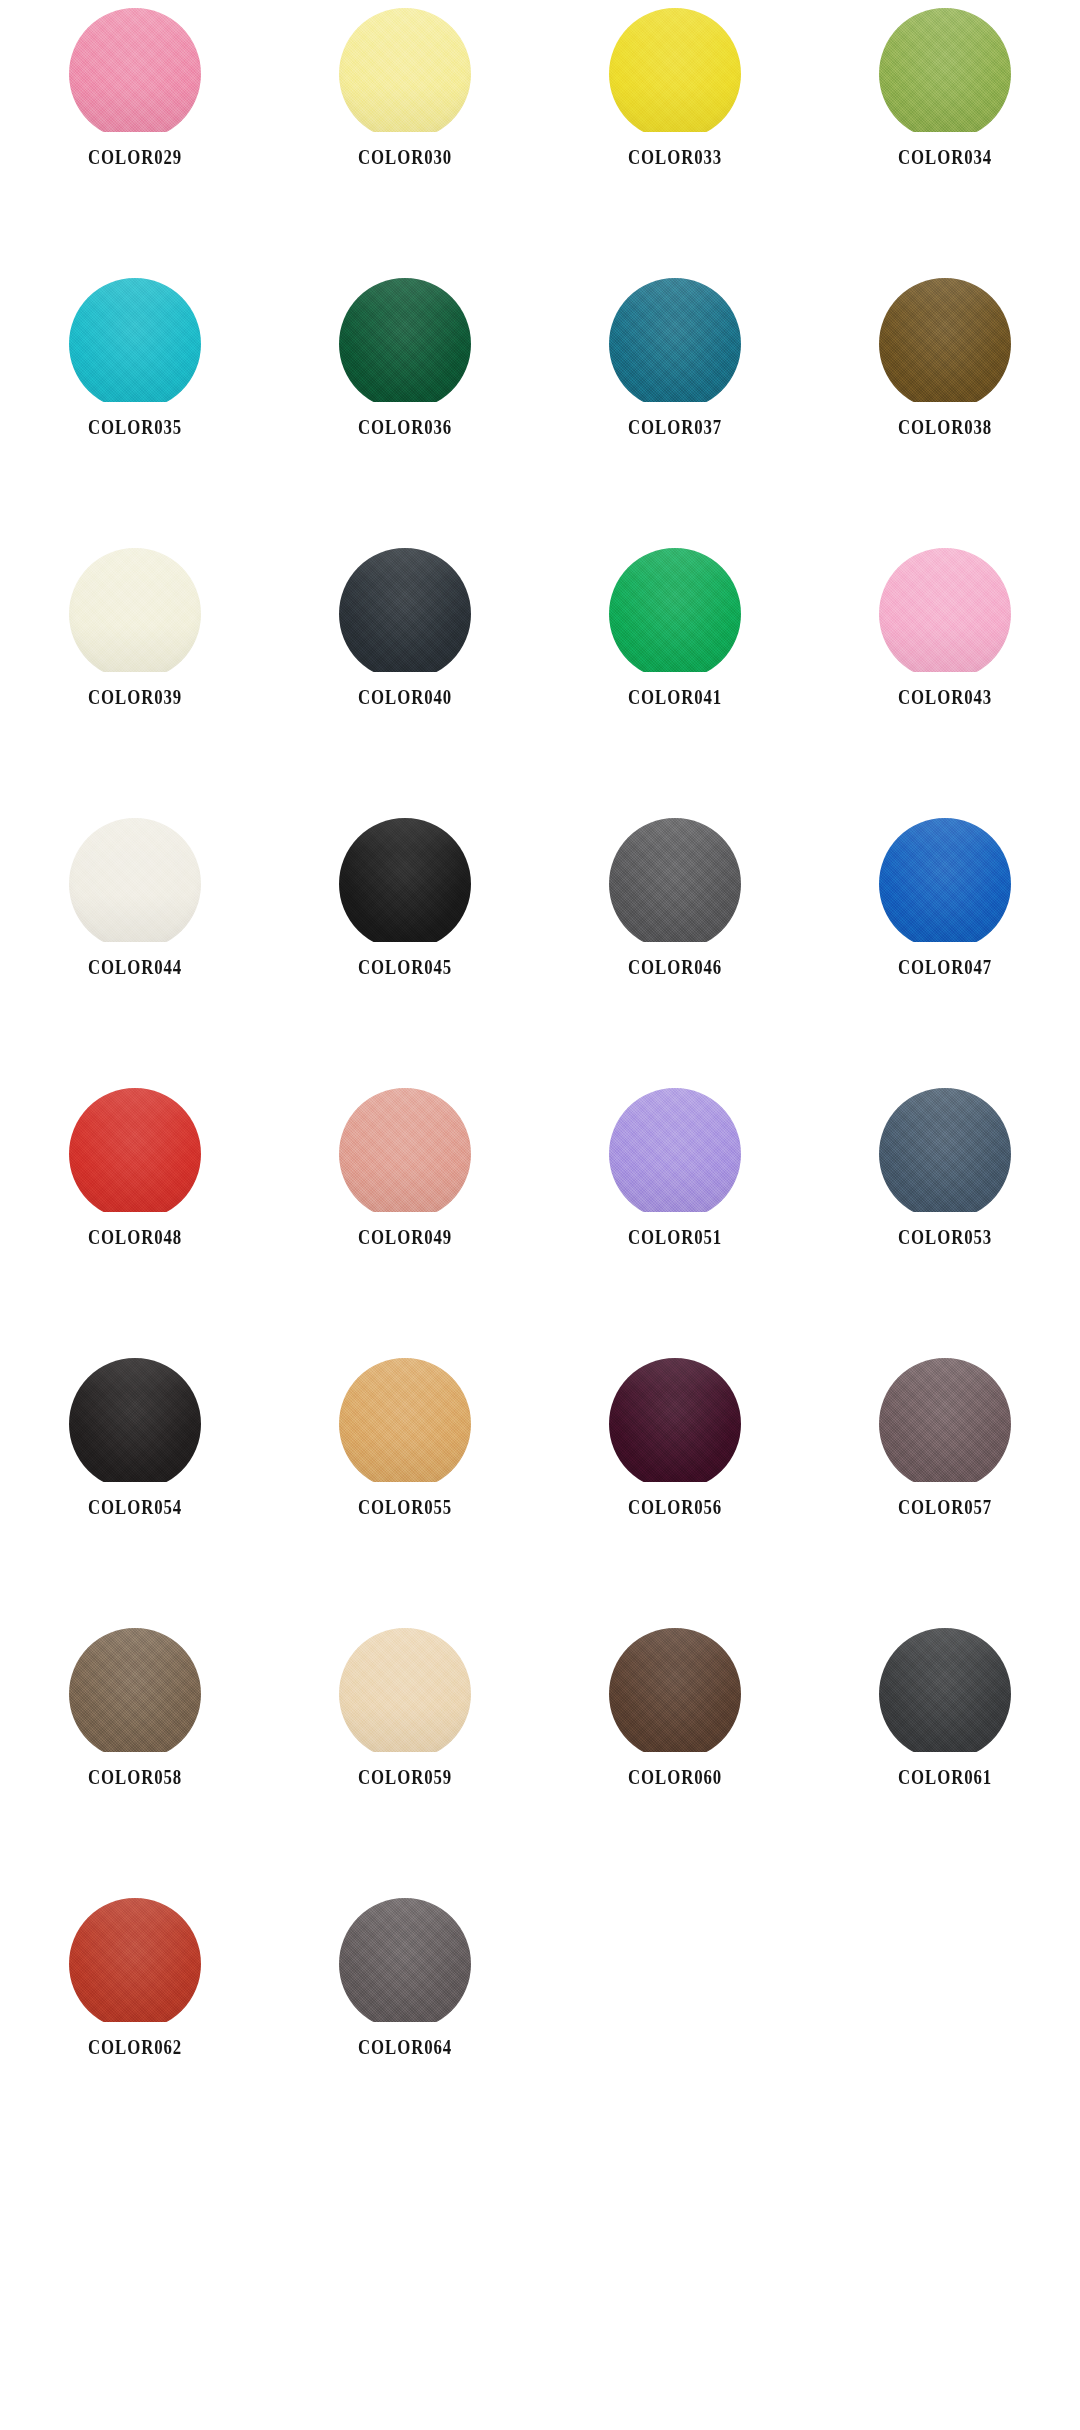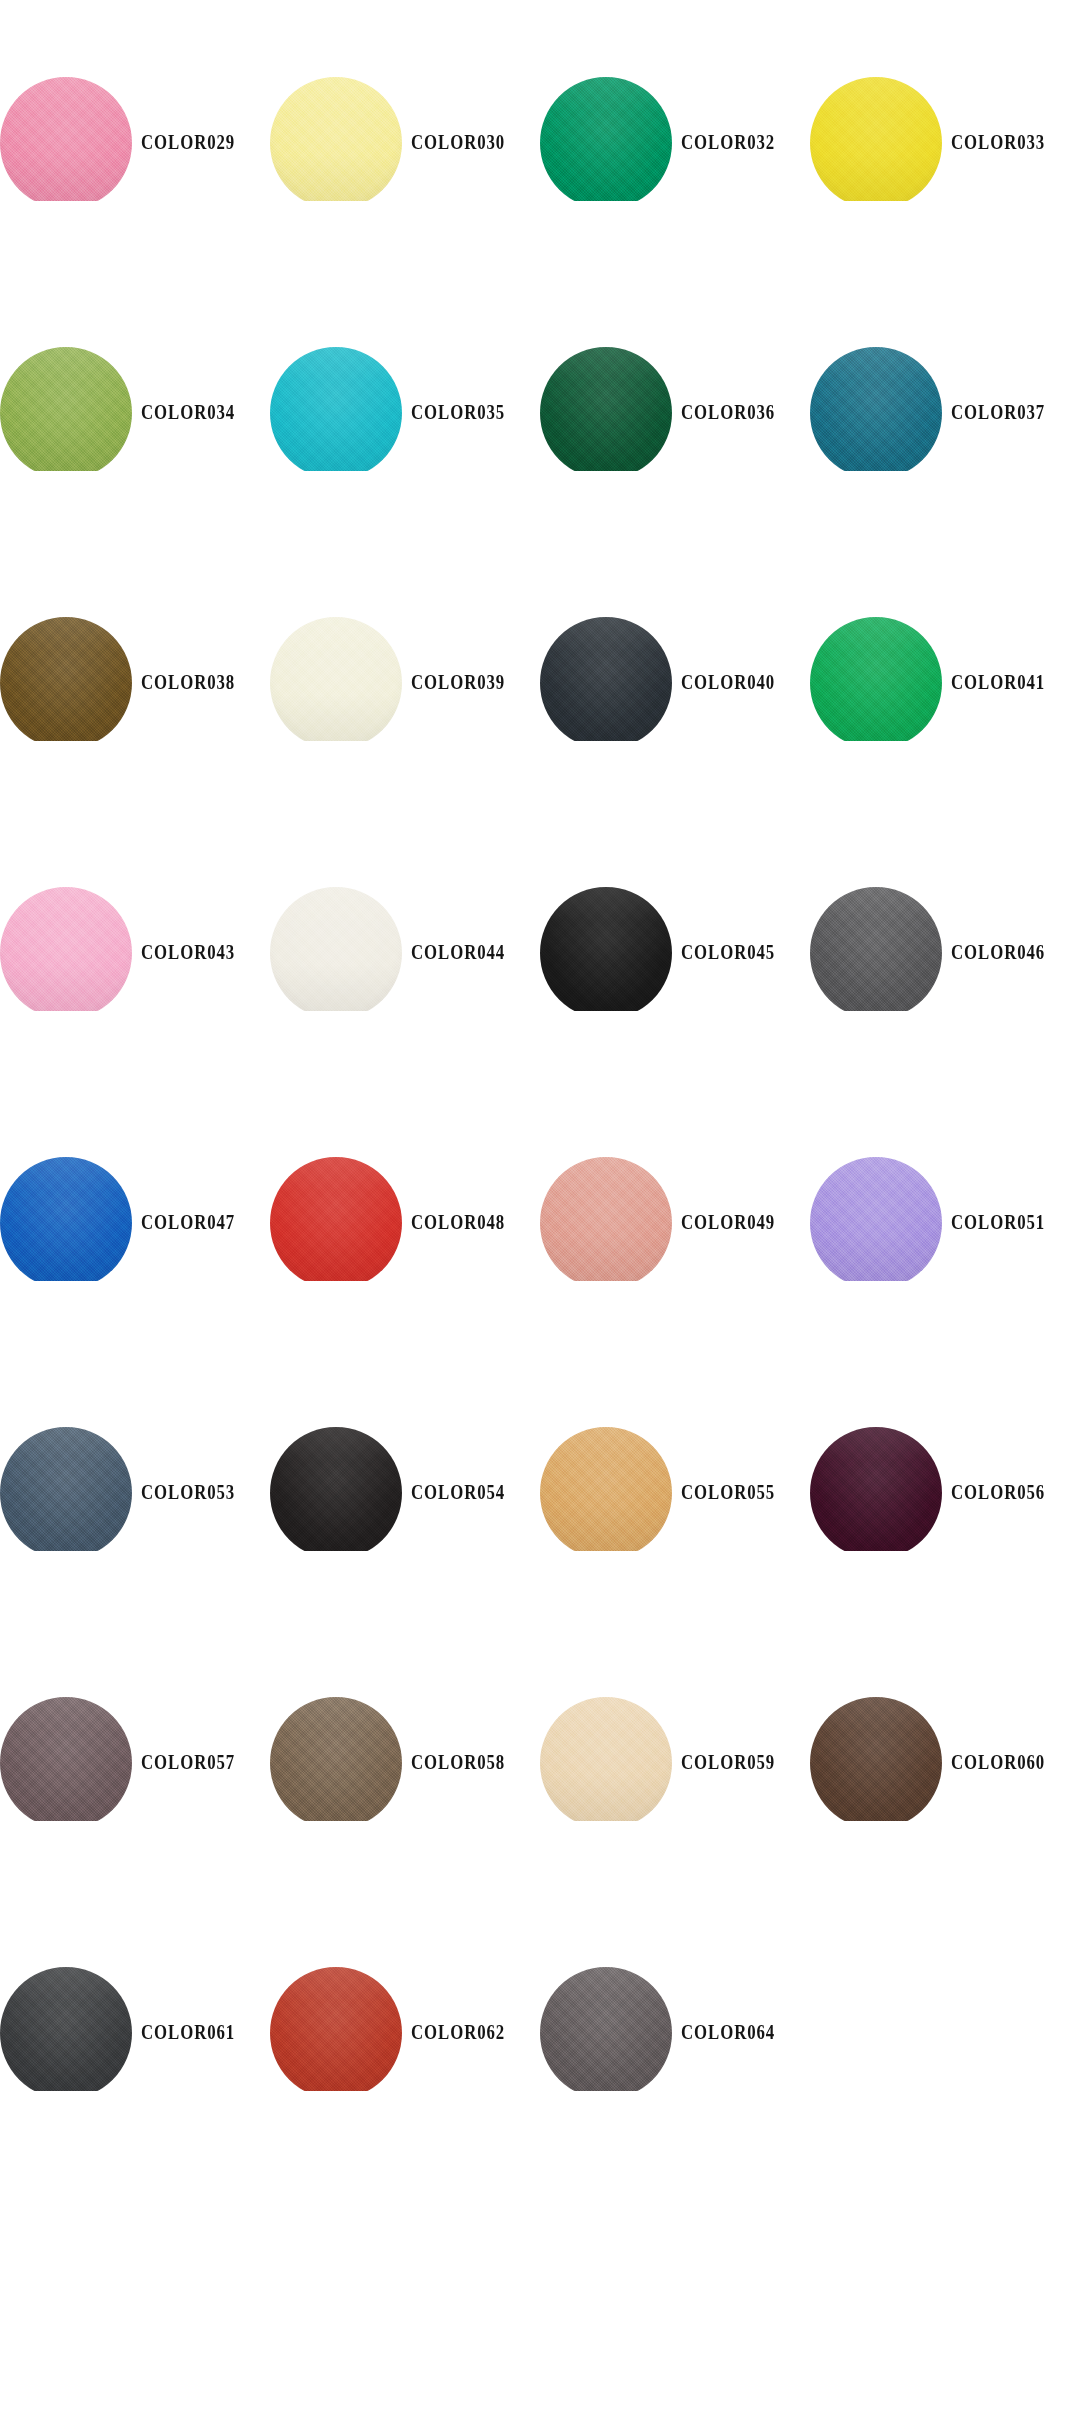--- a/index.html
+++ b/index.html
@@ -20,20 +20,21 @@
     grid-template-columns: repeat(4, 1fr);
     grid-template-rows: repeat(9, 270px);
     width: 1080px;
     height: 2430px;
     box-sizing: border-box;
     padding: 0;
   }
 
   .swatch-cell {
     display: flex;
+    flex-direction: column;
     align-items: center;
     justify-content: flex-start;
     position: relative;
   }
 
   
   .chip-wrap {
     width: 132px;
     height: 124px;
     margin-top: 8px;
@@ -107,26 +108,20 @@
       <div class="swatch-label">COLOR029</div>
     </div>
     <div class="swatch-cell">
       <div class="chip-wrap">
         <div class="chip" style="background-color: rgb(245, 236, 155);"></div>
       </div>
       <div class="swatch-label">COLOR030</div>
     </div>
     <div class="swatch-cell">
       <div class="chip-wrap">
-        <div class="chip" style="background-color: rgb(0, 146, 96);"></div>
-      </div>
-      <div class="swatch-label">COLOR032</div>
-    </div>
-    <div class="swatch-cell">
-      <div class="chip-wrap">
         <div class="chip" style="background-color: rgb(237, 220, 44);"></div>
       </div>
       <div class="swatch-label">COLOR033</div>
     </div>
     <div class="swatch-cell">
       <div class="chip-wrap">
         <div class="chip" style="background-color: rgb(144, 176, 80);"></div>
       </div>
       <div class="swatch-label">COLOR034</div>
     </div>

